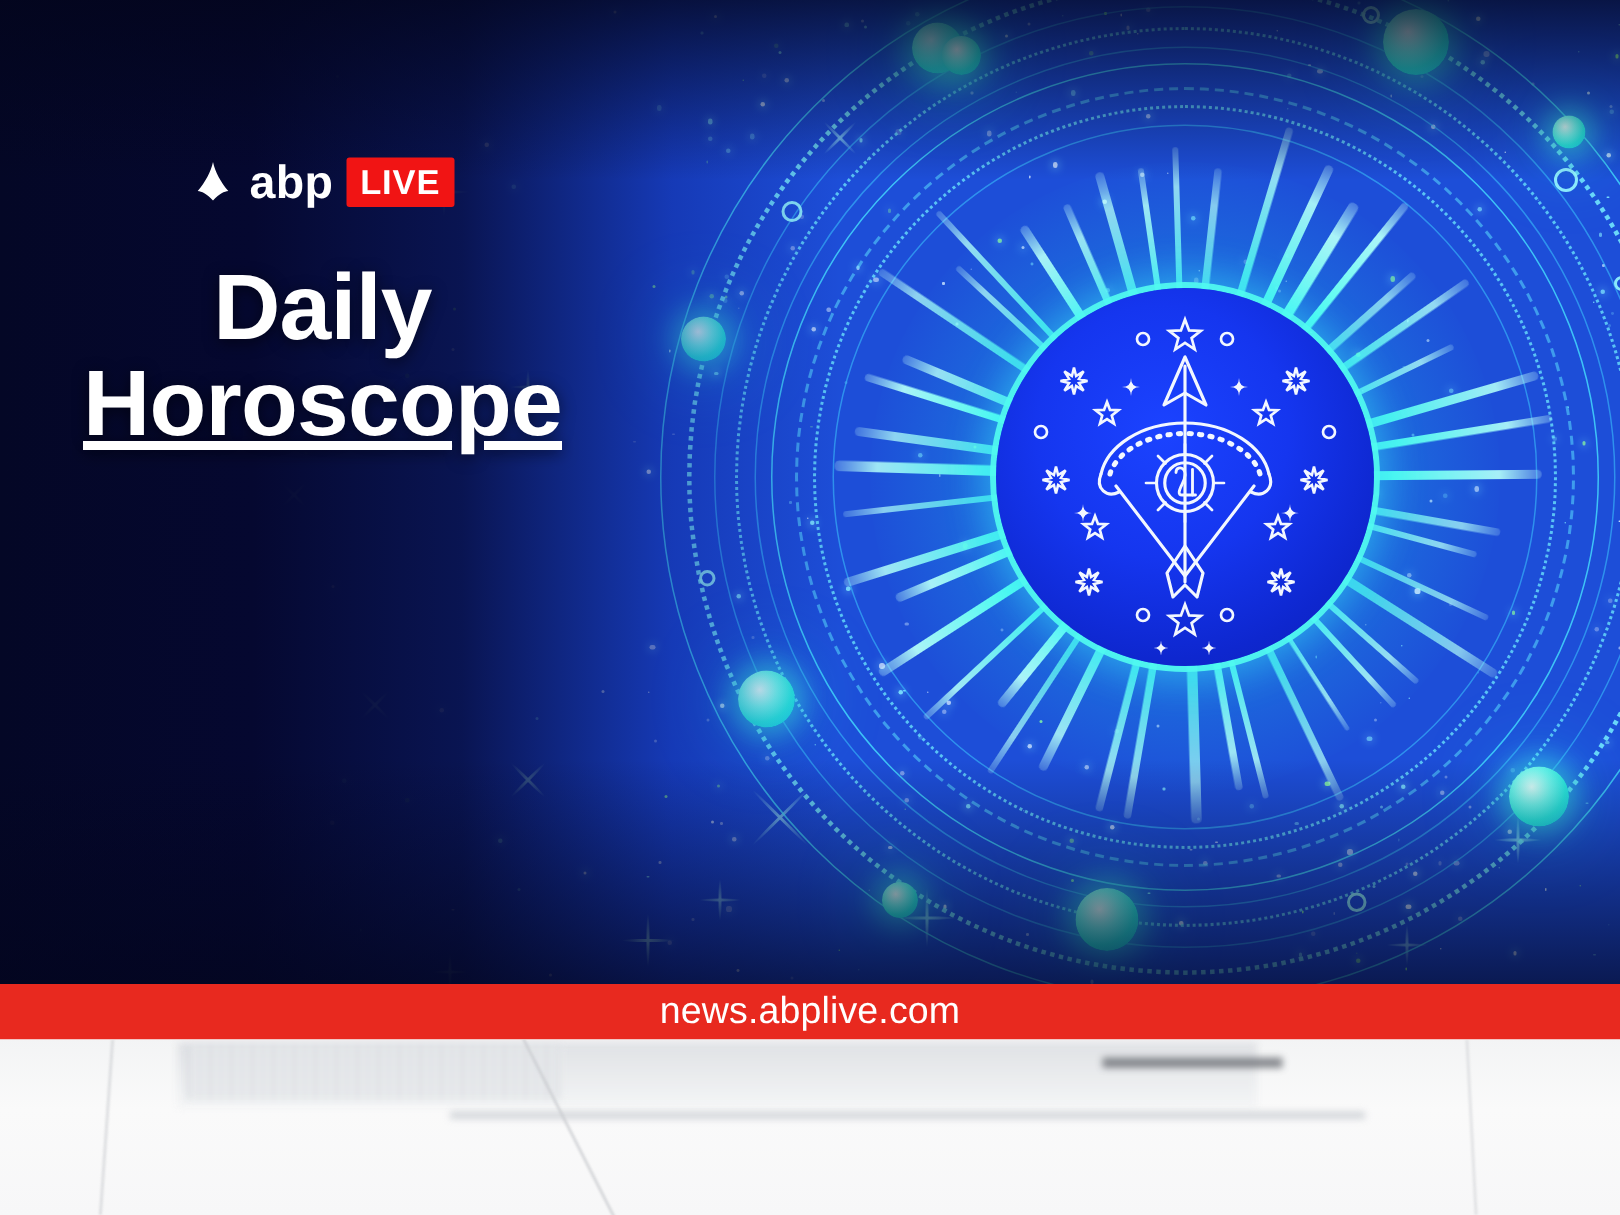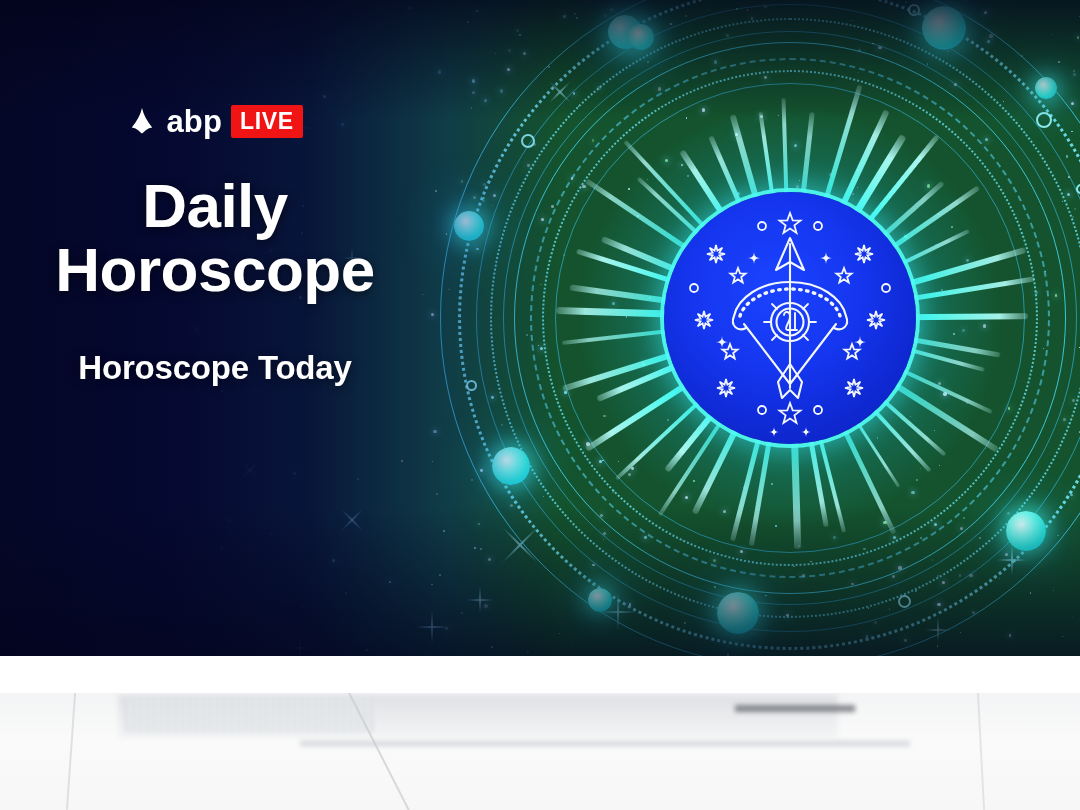--- a/index.html
+++ b/index.html
@@ -8,21 +8,21 @@
 
   #stage { position:relative; width:1080px; height:810px; overflow:hidden; }
 
   
   #hero {
     position:absolute; left:0; top:0; width:1080px; height:656px;
     overflow:hidden;
     background:
       radial-gradient(circle at 74% 38%, #1a3ff0 0%, #0d27d8 26%, #0a1db4 45%, #071170 66%, #040a3c 84%, #03062a 100%),
       linear-gradient(100deg, #05072c 0%, #060a36 18%, #0a1association 30%, #0b1fb0 55%, #0c24d6 100%);
-    background-color:#14532d;
+    background-color:#1d4ed8;
   }
   
   #hero-left-fade {
     position:absolute; left:0; top:0; width:560px; height:656px;
     background:linear-gradient(90deg, #040726 0%, #050830 30%, rgba(6,11,60,.86) 55%, rgba(8,20,120,.35) 80%, rgba(10,30,170,0) 100%);
   }
   #hero-top-fade {
     position:absolute; left:0; top:0; width:1080px; height:120px;
     background:linear-gradient(180deg, rgba(3,5,28,.78) 0%, rgba(3,5,28,0) 100%);
   }
@@ -111,21 +111,21 @@
     background:#f11414; color:#fff; font-size:23px; font-weight:700;
     letter-spacing:.6px; padding:5px 9px 5px 9px; line-height:1;
     border-radius:2px;
   }
 
   #title {
     margin-top:36px; text-align:center; color:#fff;
     font-size:62px; font-weight:700; line-height:1.03; letter-spacing:-.5px;
     text-shadow:0 2px 10px rgba(0,0,0,.55);
   }
-  #title .l2 { display:block; }
+  #title .l2 { display:block;text-decoration:underline; }
 
   #date-badge {
     margin-top:30px; background:#fb0d0d; color:#fff;
     width:360px; height:44px; display:flex; align-items:center; justify-content:center;
     font-size:21px; font-weight:700; letter-spacing:.1px;
     box-shadow:0 2px 10px rgba(0,0,0,.35);
   }
 
   #subtitle {
     margin-top:44px; text-align:center; color:#fff;
@@ -670,26 +670,28 @@
         <span id="brand-live">LIVE</span>
       </div>
 
       <h1 id="title">
         <span class="l1">Daily</span>
         <span class="l2">Horoscope</span>
       </h1>
 
 
       <h2 id="subtitle">
-        <span class="l2">Horoscope Today</span>
       </h2>
 
     </div>
   </div>
 
+  <div id="url-bar">
+    <span id="url-text">news.abplive.com</span>
+  </div>
 
   <div id="bottom">
     <div class="blurblock" style="left:118px;top:2px;width:720px;height:44px;background:linear-gradient(180deg,#dcdee2 0%,#eceef0 70%,#f4f5f6 100%);opacity:.85;"></div>
     <div class="blurblock" style="left:125px;top:4px;width:250px;height:36px;background:repeating-linear-gradient(90deg,#d2d5da 0 3px,#eef0f2 3px 7px);opacity:.75;"></div>
     <div class="blurblock" style="left:735px;top:12px;width:120px;height:7px;background:#6d7076;opacity:.8;"></div>
     <div class="blurblock" style="left:300px;top:48px;width:610px;height:5px;background:#cfd2d7;opacity:.9;"></div>
     <div class="edge" style="left:70px;top:0;width:2px;height:117px;transform:skewX(-4deg);opacity:.55;"></div>
     <div class="edge" style="left:980px;top:0;width:2px;height:117px;transform:skewX(3deg);opacity:.45;"></div>
     <div class="edge" style="left:348px;top:0;width:2px;height:150px;transform:rotate(-27deg);transform-origin:top left;opacity:.7;"></div>
   </div>

